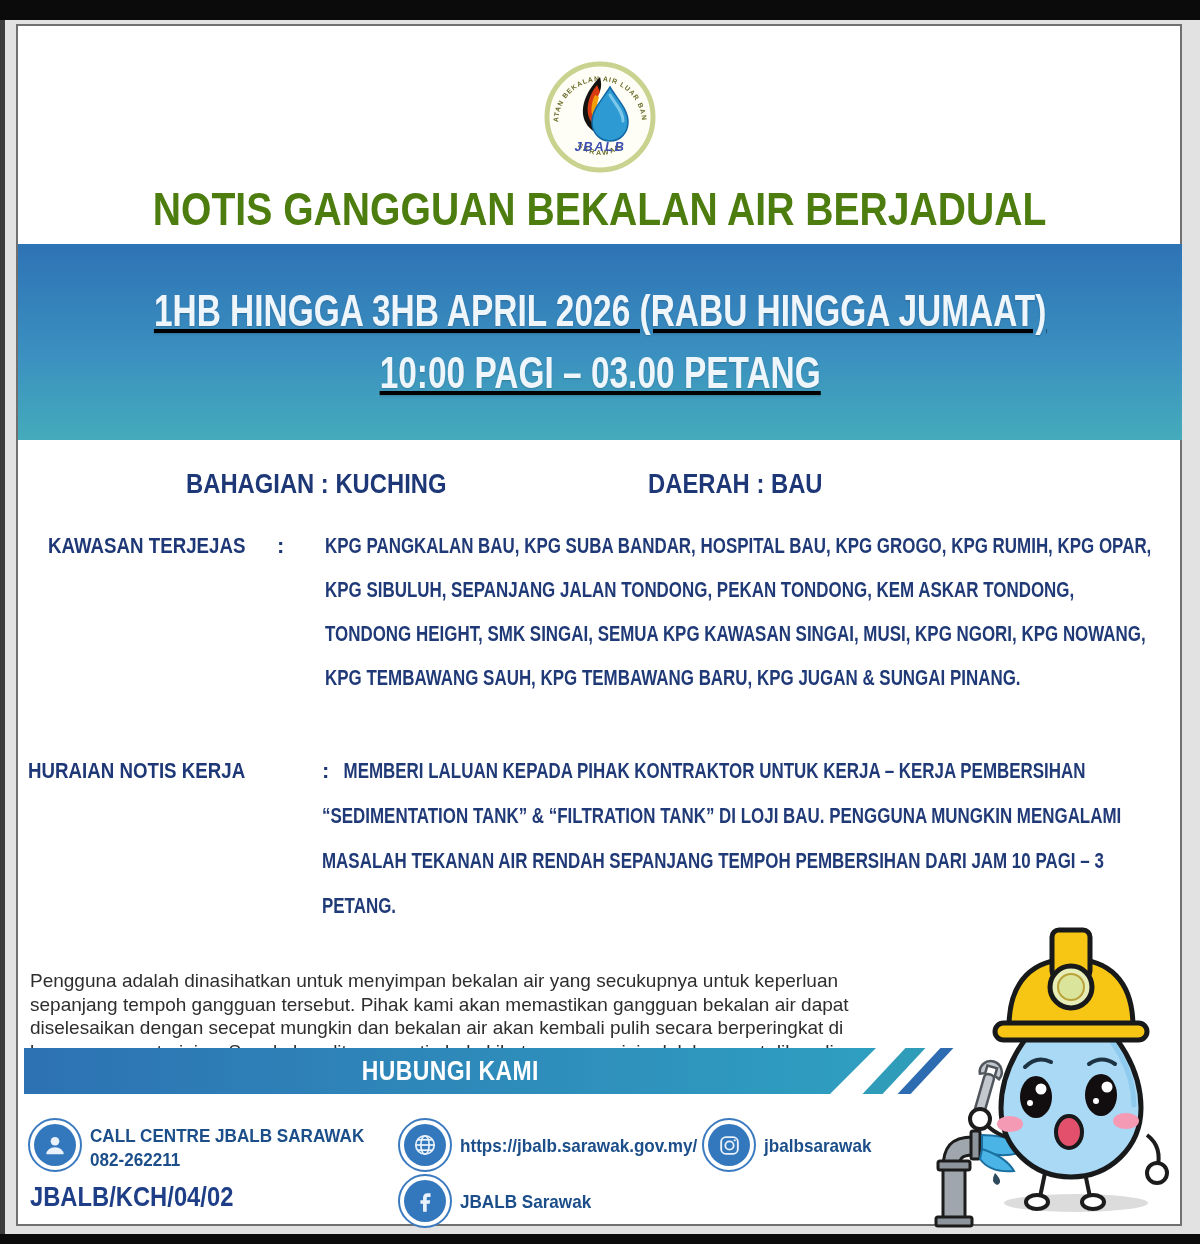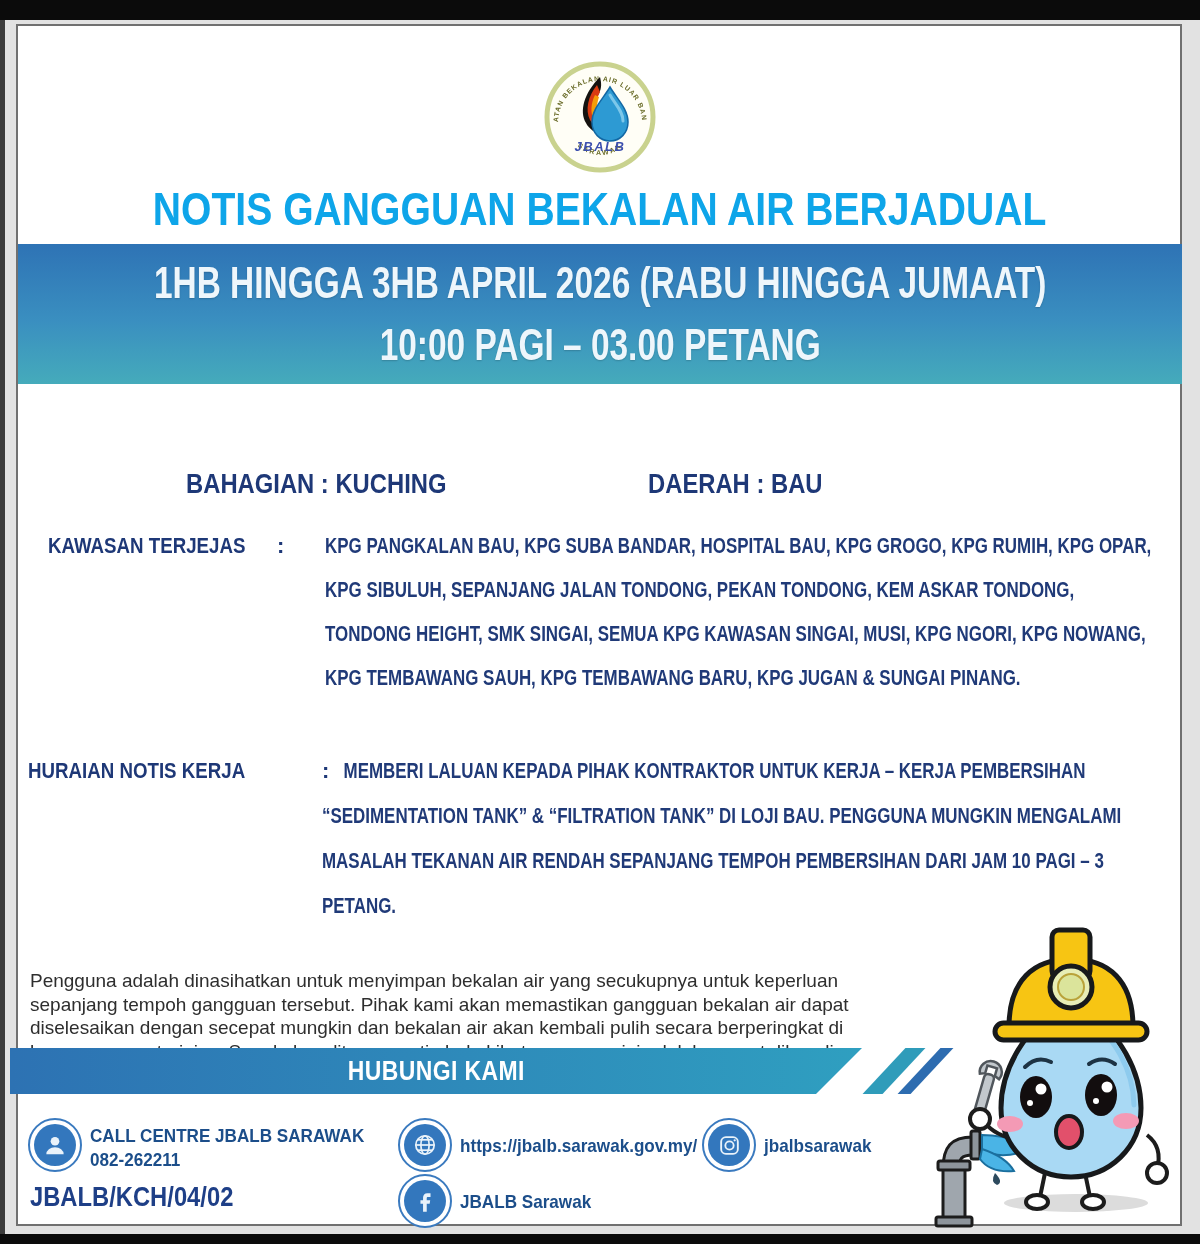--- a/index.html
+++ b/index.html
@@ -9,28 +9,28 @@
   .stage { position:relative; width:1200px; height:1244px; background:#0b0b0b; overflow:hidden; }
   .frame { position:absolute; left:0; top:20px; width:1200px; height:1214px; background:#e2e2e2; border-left:5px solid #3c3c3c; }
   .card  { position:absolute; left:16px; top:24px; width:1166px; height:1202px; background:#ffffff; border:2px solid #707070; }
 
   .abs { position:absolute; }
 
   
   .logo { left:544px; top:60px; width:112px; height:114px; }
 
   
-  .title { left:0; top:184px; width:1200px; text-align:center; font-size:46px; font-weight:bold; color:#0ea5e9; line-height:50px; }
+  .title { left:0; top:184px; width:1200px; text-align:center; font-size:46px; font-weight:bold; color:#4d7c0f; line-height:50px; }
   .sq  { display:inline-block; transform:scaleX(.85); transform-origin:center; white-space:nowrap; }
   .sq-l{ display:inline-block; transform:scaleX(.85); transform-origin:left center; white-space:nowrap; }
 
   
-  .banner { left:18px; top:244px; width:1164px; height:140px;
+  .banner { left:18px; top:244px; width:1164px; height:196px;
             background:linear-gradient(180deg,#2e73b5 0%, #3a8fc0 55%, #45abbb 100%);
-            display:flex; flex-direction:column; align-items:center; justify-content:center; gap:12px; }
+            display:flex; flex-direction:column; align-items:center; justify-content:center; gap:12px;text-decoration:underline; }
   .banner-line { font-size:44px; font-weight:bold; color:#eef6fb; transform:scaleX(.76); white-space:nowrap;
                  text-shadow:0 1px 2px rgba(0,0,0,.18); }
 
   
   .region { font-size:28px; font-weight:bold; color:#1e3877; }
   .bahagian { left:186px; top:468px; }
   .daerah   { left:648px; top:468px; }
 
   
   .sec-label { font-size:22px; font-weight:bold; color:#1e3877; white-space:nowrap; }
@@ -40,21 +40,21 @@
   .kw-colon { left:277px; top:524px; line-height:44px; }
   .hn-colon { left:322px; top:748px; line-height:45px; }
   .sec-text { font-size:22px; font-weight:bold; color:#203a78; transform:scaleX(.77); transform-origin:left top; }
   .kw-text { left:325px; top:524px; width:1085px; line-height:44px; }
   .hn-text { left:322px; top:748px; width:1093px; line-height:45px; text-indent:28px; }
 
   
   .advisory { left:30px; top:934px; width:838px; font-size:19px; color:#2e2e2e; line-height:23.5px;margin-top:35px; }
 
   
-  .hubungi { left:10px; top:1048px; width:852px; height:46px;
+  .hubungi { left:24px; top:1048px; width:852px; height:46px;
              background:linear-gradient(90deg,#2d72b3,#2f9fc0);
              clip-path:polygon(0 0,100% 0,calc(100% - 46px) 100%,0 100%);
              display:flex; align-items:center; justify-content:center; }
   .hubungi span { font-size:27px; font-weight:bold; color:#ffffff; transform:scaleX(.85); letter-spacing:.5px; white-space:nowrap; }
   .stripe { top:1048px; height:46px; transform:skewX(-43deg); }
   .s1 { left:884px; width:20px; background:#2f9cba; }
   .s2 { left:919px; width:13px; background:#2d6cb0; }
 
   
   .cicon { width:54px; height:54px; border:2px solid #3a7abf; border-radius:50%; background:#fff;

